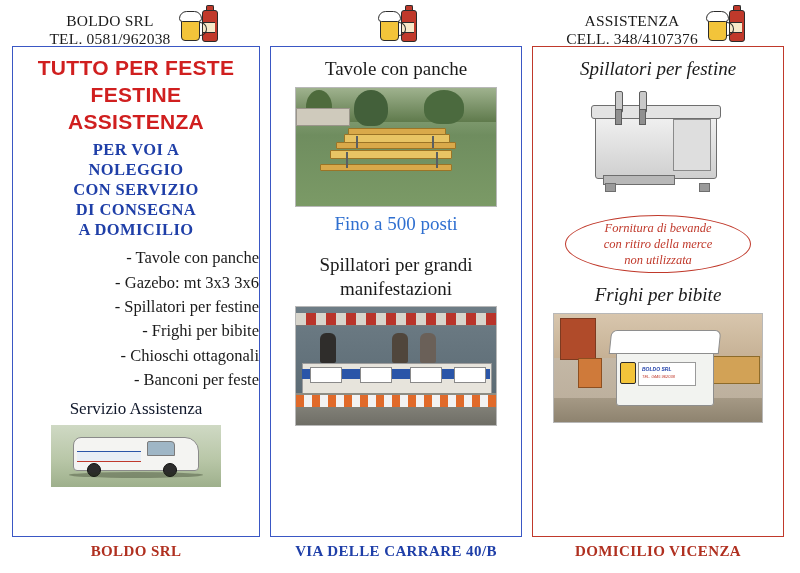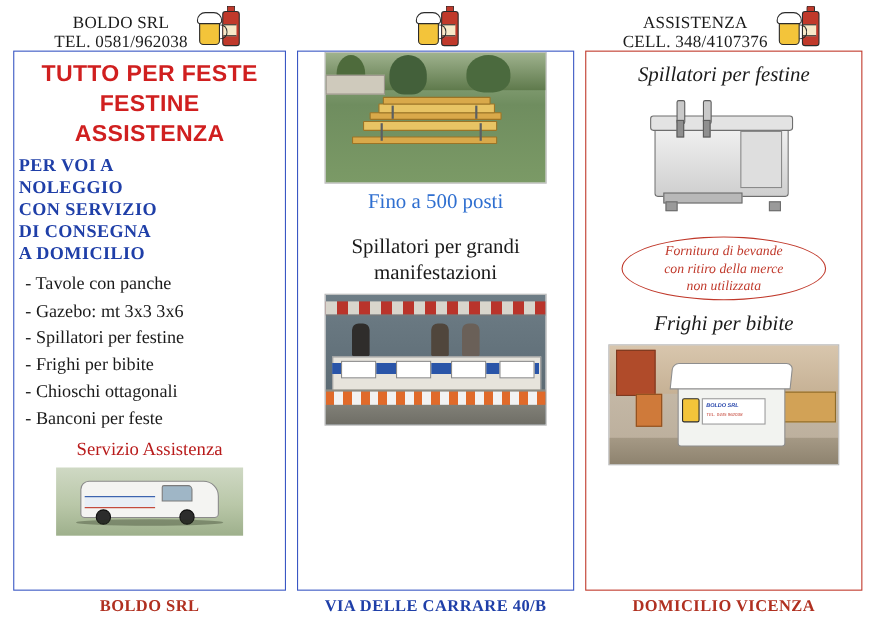--- a/index.html
+++ b/index.html
@@ -103,37 +103,39 @@
     text-align:center;
     color:#d01f1f;
     font-family:"Liberation Sans", sans-serif;
     font-weight:bold;
     font-size:21px;
     line-height:1.28;
     padding:8px 4px 0 4px;
     letter-spacing:.3px;
   }
   .sub{
+    text-align:center;
     color:#1f3fa8;
     font-weight:bold;
     font-size:16.5px;
     line-height:1.22;
     padding:4px 4px 2px 4px;
     letter-spacing:.4px;
   }
   .list{
     padding:4px 0 0 10px;
     font-size:16.5px;
     line-height:1.48;
     color:#1a1a1a;
+    text-align:right;
   }
   .list div{white-space:nowrap;}
   .assist{
     text-align:center;
-    color:#b91c1c;
+    color:#0f172a;
     font-size:17px;
     padding-top:6px;
     font-style:normal;
   }
   
   .van-photo{
     margin:6px auto 0 auto;
     width:170px;height:62px;
     position:relative;
     background:linear-gradient(#cfd9c4,#b9c7a8 55%,#9eb08c);
@@ -314,20 +316,21 @@
         <span class="bottle-neck"></span>
           <span class="bottle"></span>
           <span class="bottle-label"></span>
         <span class="mug-handle"></span>
           <span class="mug-body"></span>
           <span class="mug-foam"></span>
       </div>
     </div>
 
     <div class="panel">
+      <div class="cap">Tavole con panche</div>
       <div class="photo ph-tables">
         <span class="treeline"></span>
         <span class="tree t1"></span>
           <span class="tree t2"></span>
           <span class="tree t3"></span>
         <span class="bld"></span>
         <span class="tabl" style="left:34px;top:62px;width:120px;"></span>
         <span class="bench" style="left:24px;top:76px;width:130px;"></span>
         <span class="bench" style="left:40px;top:54px;width:118px;"></span>
         <span class="tabl" style="left:48px;top:46px;width:104px;"></span>

